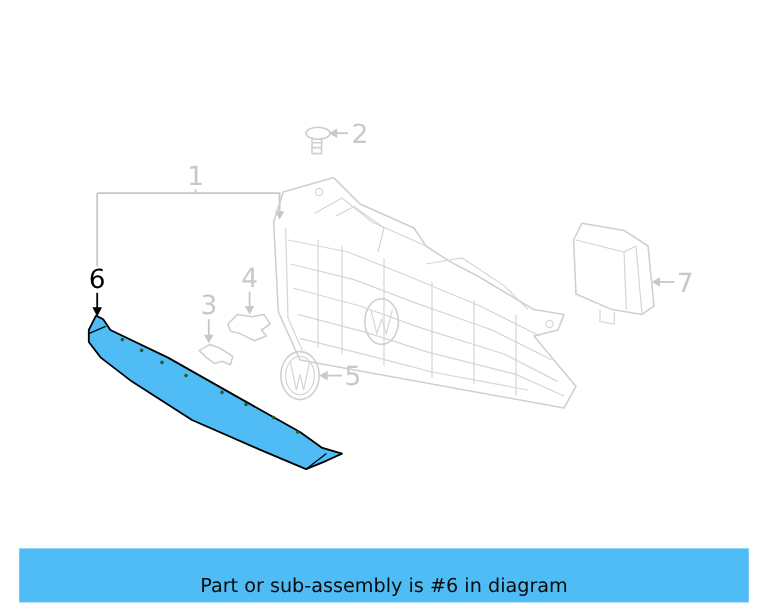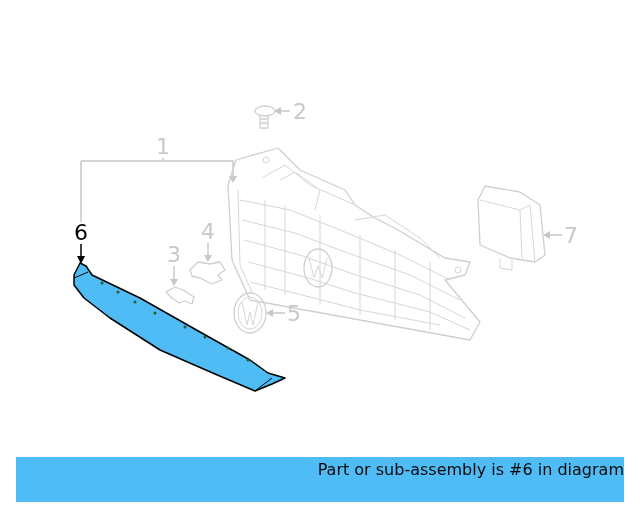--- a/index.html
+++ b/index.html
@@ -5,23 +5,23 @@
   html, body { margin:0; padding:0; background:#ffffff; }
   body { width:640px; height:512px; position:relative; overflow:hidden; font-family:"DejaVu Sans", sans-serif; }
   #diagram { position:absolute; left:0; top:0; width:640px; height:512px; }
   .callout { font-family:"DejaVu Sans", sans-serif; font-size:22px; fill:#c8c8c8; }
   .callout-active { font-family:"DejaVu Sans", sans-serif; font-size:22px; fill:#000000; }
   .gl { fill:none; stroke:#cfcfcf; stroke-width:1.3; stroke-linejoin:round; stroke-linecap:round; }
   .gl2 { fill:none; stroke:#d6d6d6; stroke-width:1; }
   .lead { fill:none; stroke:#c8c8c8; stroke-width:1.5; }
   .banner {
     position:absolute; left:16px; top:457px; width:608px; height:45px;
-    background:#4fbcf5; color:#0a0a0a; text-align:right;
+    background:#4fbcf5; color:#0a0a0a; text-align:center;
     font-family:"DejaVu Sans", sans-serif; font-size:16px; line-height:20px;
-    padding-top:3px; box-sizing:border-box;
+    padding-top:21px; box-sizing:border-box;
   }
   .banner div { white-space:nowrap; }
 </style>
 </head>
 <body>
 
 <svg id="diagram" viewBox="0 0 640 512" xmlns="http://www.w3.org/2000/svg">
 
   <g>
     <text class="callout" x="156" y="154">1</text>

